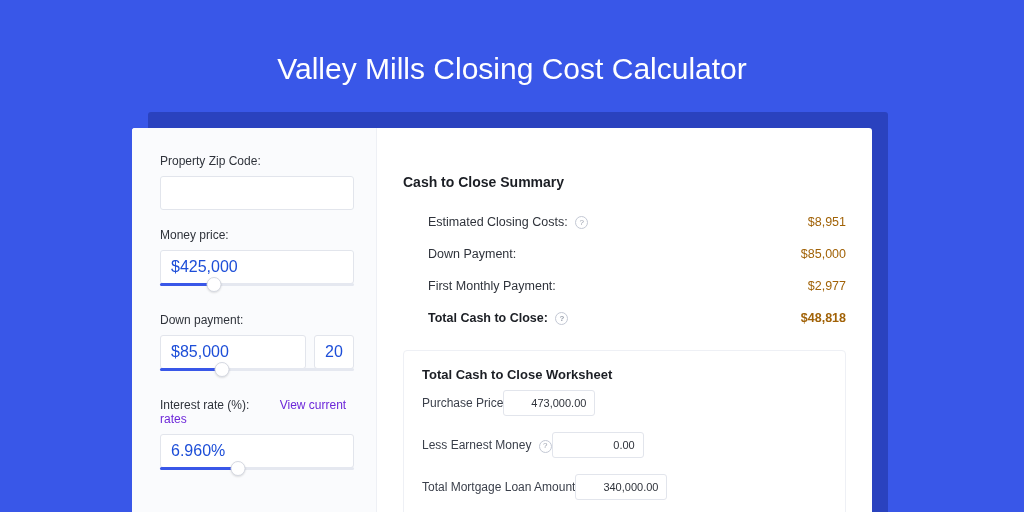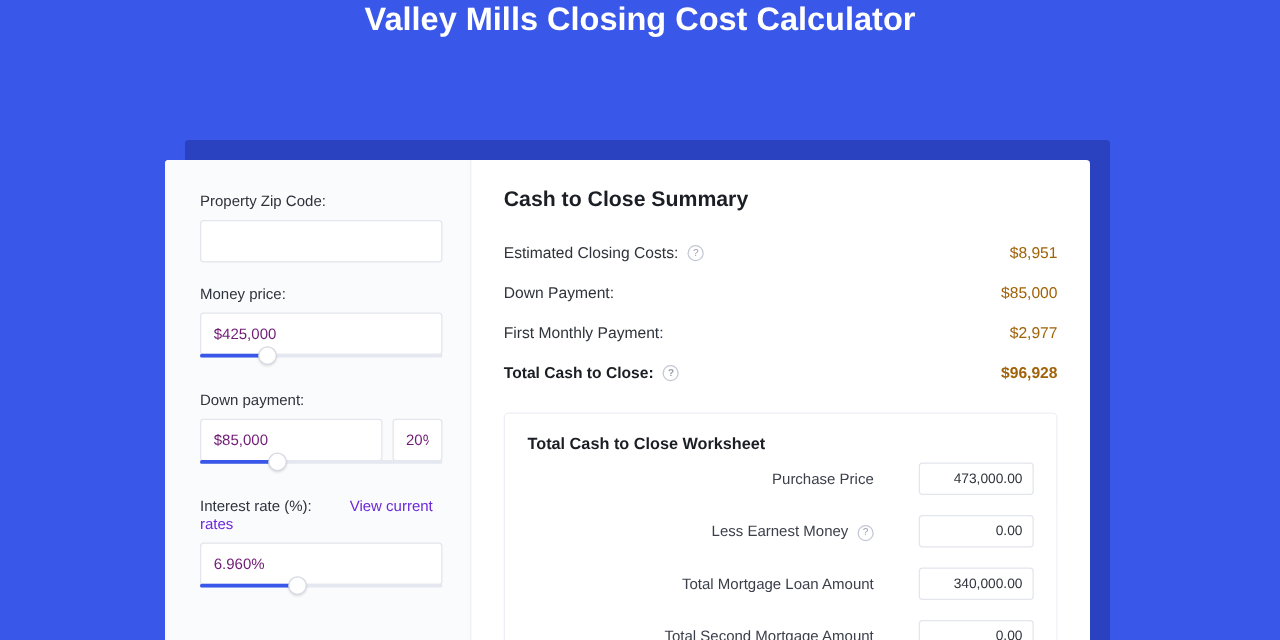--- a/index.html
+++ b/index.html
@@ -2,22 +2,23 @@
 <html><head>
 <meta charset="utf-8">
 <style>
   * { box-sizing: border-box; margin: 0; padding: 0; }
   html, body { width: 1024px; height: 512px; overflow: hidden; font-family: -apple-system, BlinkMacSystemFont, "Segoe UI", Arial, sans-serif; }
   body { background: #3957e8; }
 
   .page-title {
     text-align: center;
     color: #fff;
-    font-size: 26px;
-    font-weight: 700;
+    font-size: 30px;
+    font-weight: 400;
+    padding-top: 52px;
     padding-bottom: 30px;
   }
 
   .card-shadow {
     position: absolute;
     top: 112px;
     left: 148px;
     width: 740px;
     height: 420px;
     background: #2a42bf;
@@ -46,22 +47,22 @@
   .field { margin-bottom: 18px; }
   .field-label { display: block; margin-bottom: 8px; font-size: 12px; color: #2f333b; }
   .field-label .link { color: #6d28d9; cursor: pointer; margin-left: 27px; }
   .text-input {
     width: 100%;
     height: 34px;
     border: 1px solid #e2e5ec;
     border-radius: 3px;
     background: #fff;
     padding: 0 10px;
-    font-size: 12px;
-    color: #701a75;
+    font-size: 16px;
+    color: #1d4ed8;
   }
   .input-row { display: flex; gap: 8px; }
   .input-row .text-input:first-child { flex: 1; }
   .input-row .text-input.pct { width: 40px; }
 
   .slider-wrap { position: relative; height: 12px; margin-top: -1px; }
   .slider-track {
     position: absolute; left: 0; right: 0; top: 0; height: 3px;
     background: #e5e8f0; border-radius: 2px;
   }
@@ -73,44 +74,44 @@
     position: absolute; top: -6px; width: 15px; height: 15px;
     background: #fff; border: 1px solid #d6d9e2; border-radius: 50%;
     box-shadow: 0 1px 2px rgba(0,0,0,0.12);
     transform: translateX(-50%);
   }
 
   .right-col {
     flex: 1;
     padding: 22px 26px 0 26px;
   }
-  .summary-title { font-size: 17px; font-weight: 700; color: #1b1e24; margin-bottom: 16px; }
+  .summary-title { font-size: 14px; font-weight: 700; color: #1b1e24; margin-bottom: 16px; margin-top: 24px; }
   .summary-row {
     display: flex; justify-content: space-between; align-items: flex-start;
-    font-size: 12.5px; color: #2f333b; padding: 9px 0;
+    font-size: 12.5px; color: #2f333b; padding: 9px 0; margin-left: 25px;
   }
   .summary-row.bold { font-weight: 700; color: #1b1e24; }
   .summary-row .val { color: #a16207; font-weight: 500; }
   .summary-row.bold .val { font-weight: 700; }
   .help-icon {
     display: inline-flex; align-items: center; justify-content: center;
     width: 13px; height: 13px; border: 1px solid #c3c8d4; border-radius: 50%;
     font-size: 8px; color: #9aa0ad; margin-left: 4px; vertical-align: middle;
     line-height: 1;
   }
 
   .worksheet {
     margin-top: 16px;
     border: 1px solid #eef0f5; border-radius: 4px;
     padding: 16px 18px 0 18px;
   }
   .worksheet-title { font-size: 13px; font-weight: 700; color: #1b1e24; }
   .ws-row {
-    display: flex; justify-content: flex-end; align-items: center;
-    padding: 8px 0; font-size: 12px; color: #3a3f4a; gap: 36px;
+    display: flex; justify-content: flex-start; align-items: center;
+    padding: 8px 0; font-size: 12px; color: #3a3f4a;
   }
   .ws-val {
     width: 92px; height: 26px; border: 1px solid #e2e5ec; border-radius: 3px;
     background: #fff; font-size: 11px; color: #2f333b; text-align: right;
     padding: 0 8px; display: flex; align-items: center; justify-content: flex-end;
   }
 </style>
 </head>
 <body>
 
@@ -185,21 +186,21 @@
     <div class="summary-row">
       <span>First Monthly Payment:</span>
       <span class="val">$2,977</span>
     </div>
 
     <div class="summary-row bold">
       <span>
         <span>Total Cash to Close:</span>
         <span class="help-icon">?</span>
       </span>
-      <span class="val">$96,928</span>
+      <span class="val">$48,818</span>
     </div>
 
     <div class="worksheet">
       <div class="worksheet-title">Total Cash to Close Worksheet</div>
 
       <div class="ws-row">
         <span>Purchase Price</span>
         <span class="ws-val">473,000.00</span>
       </div>
 

